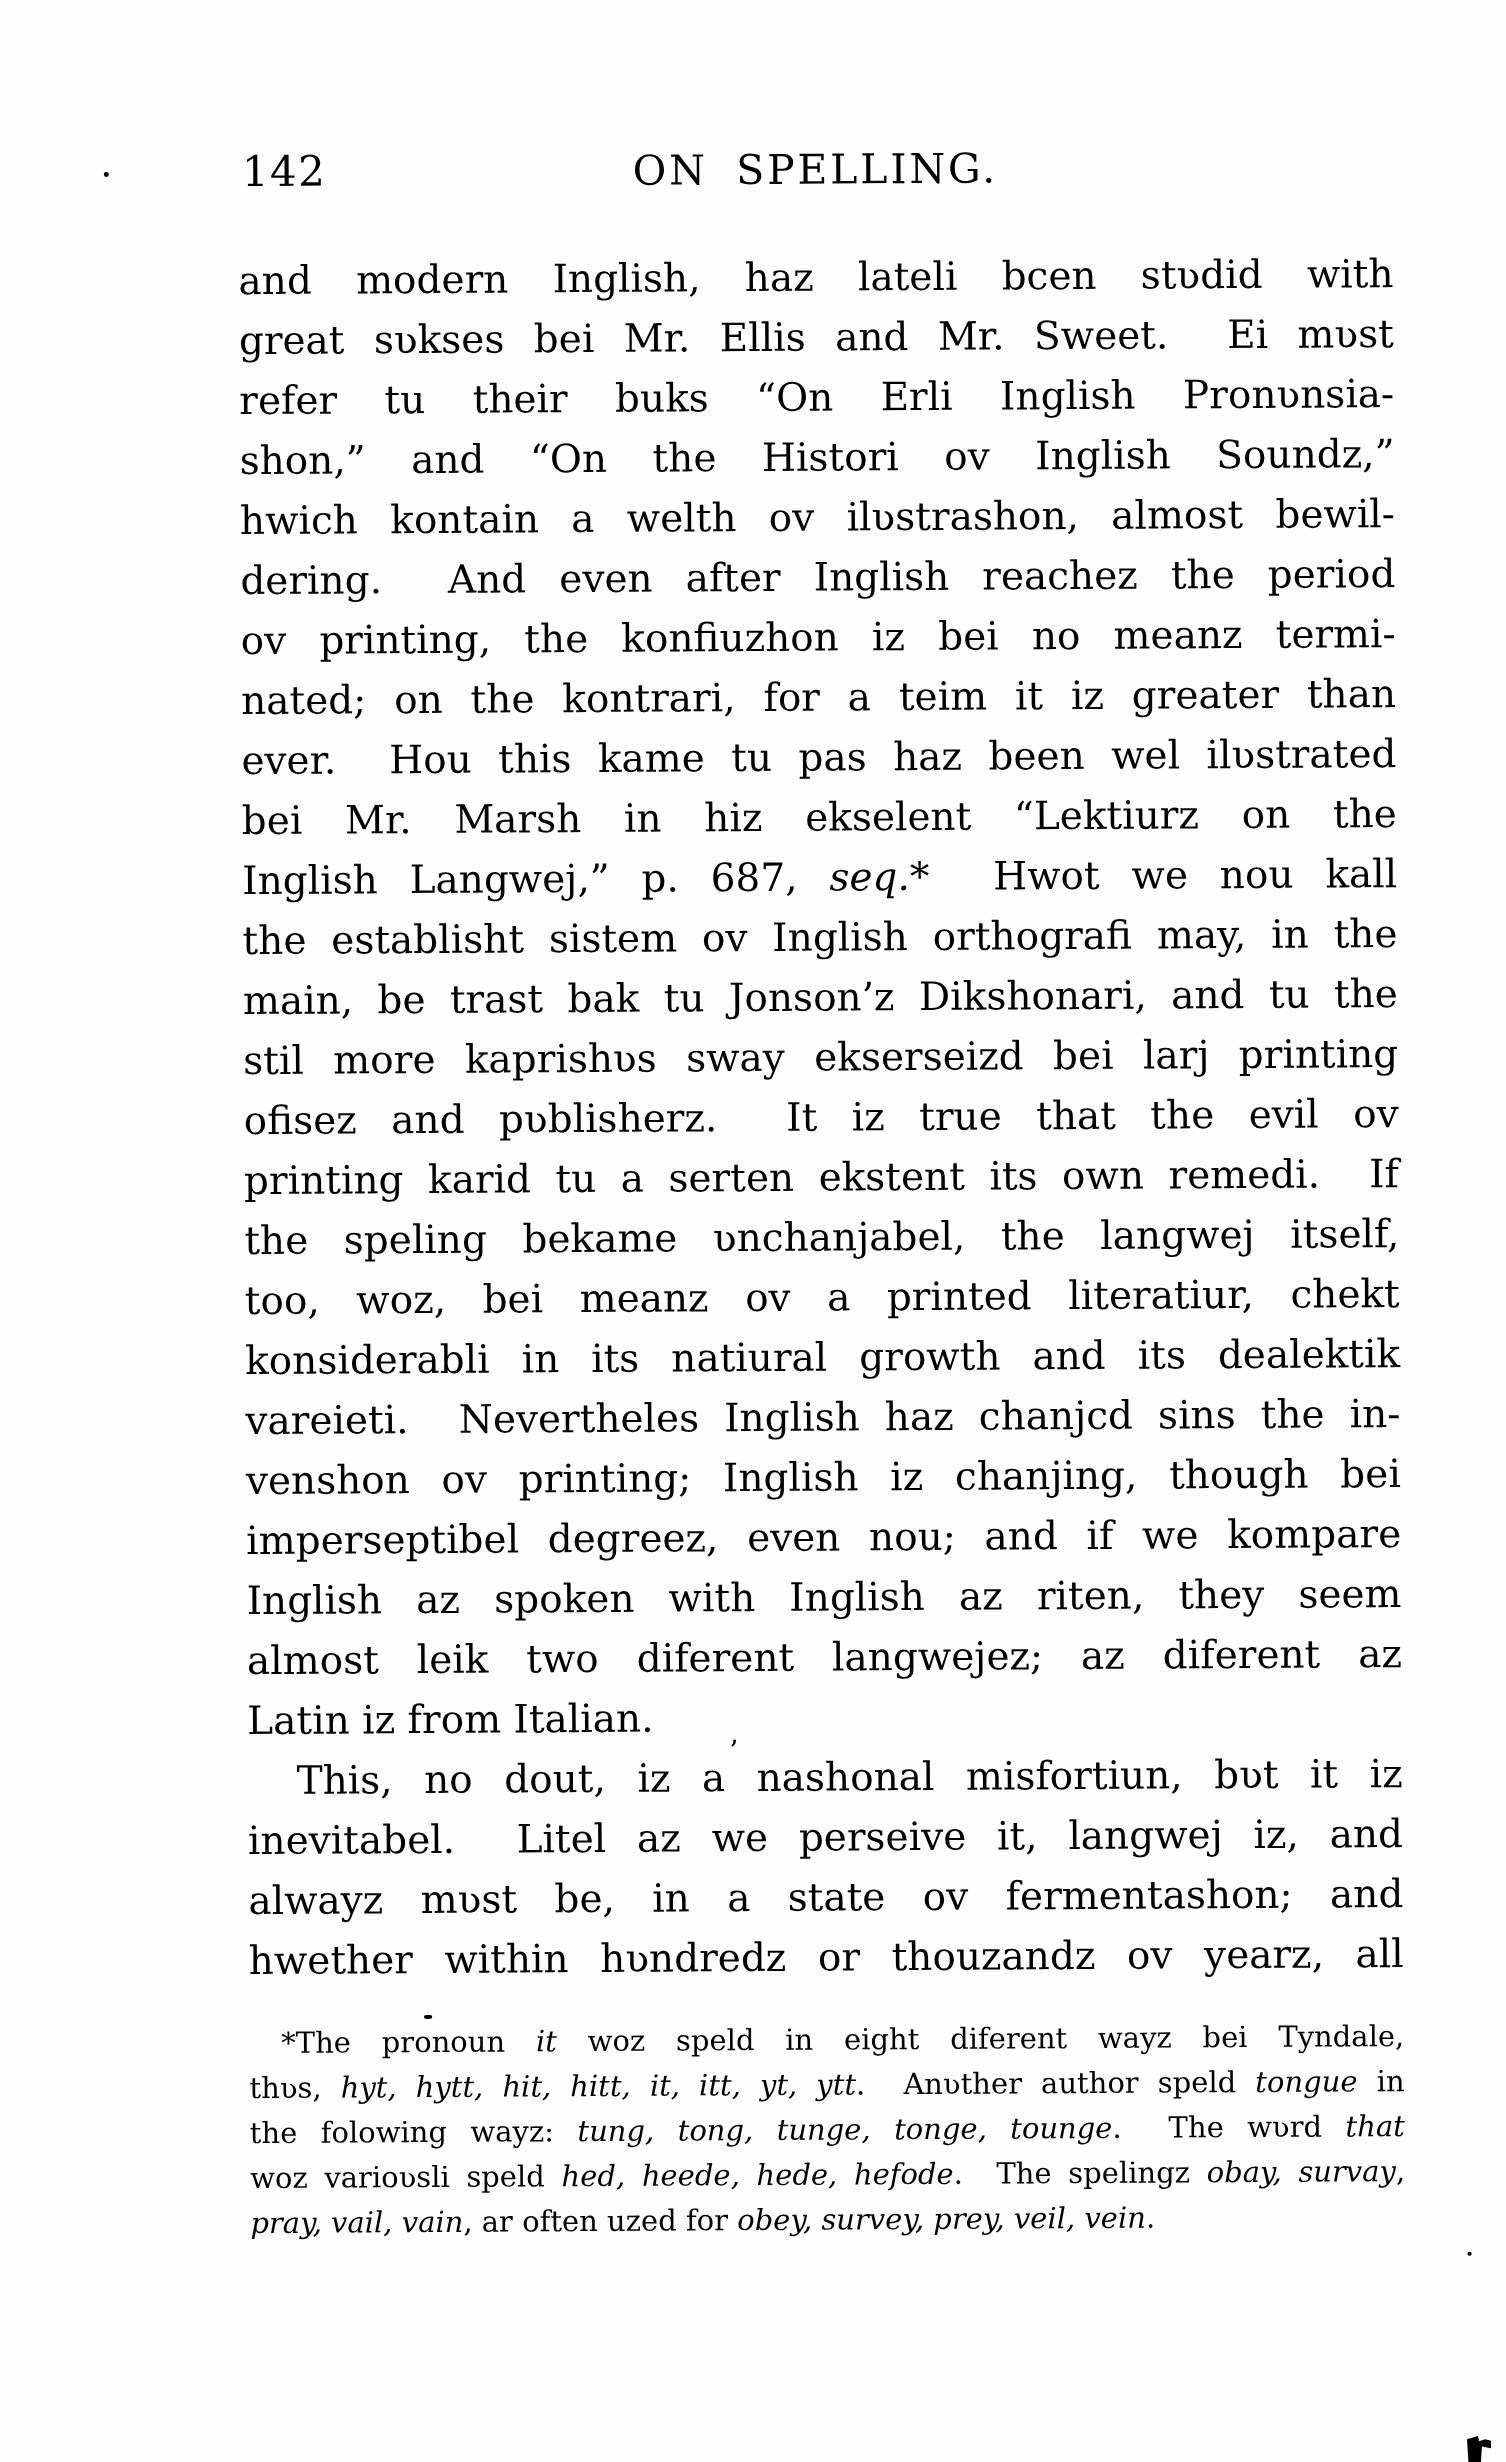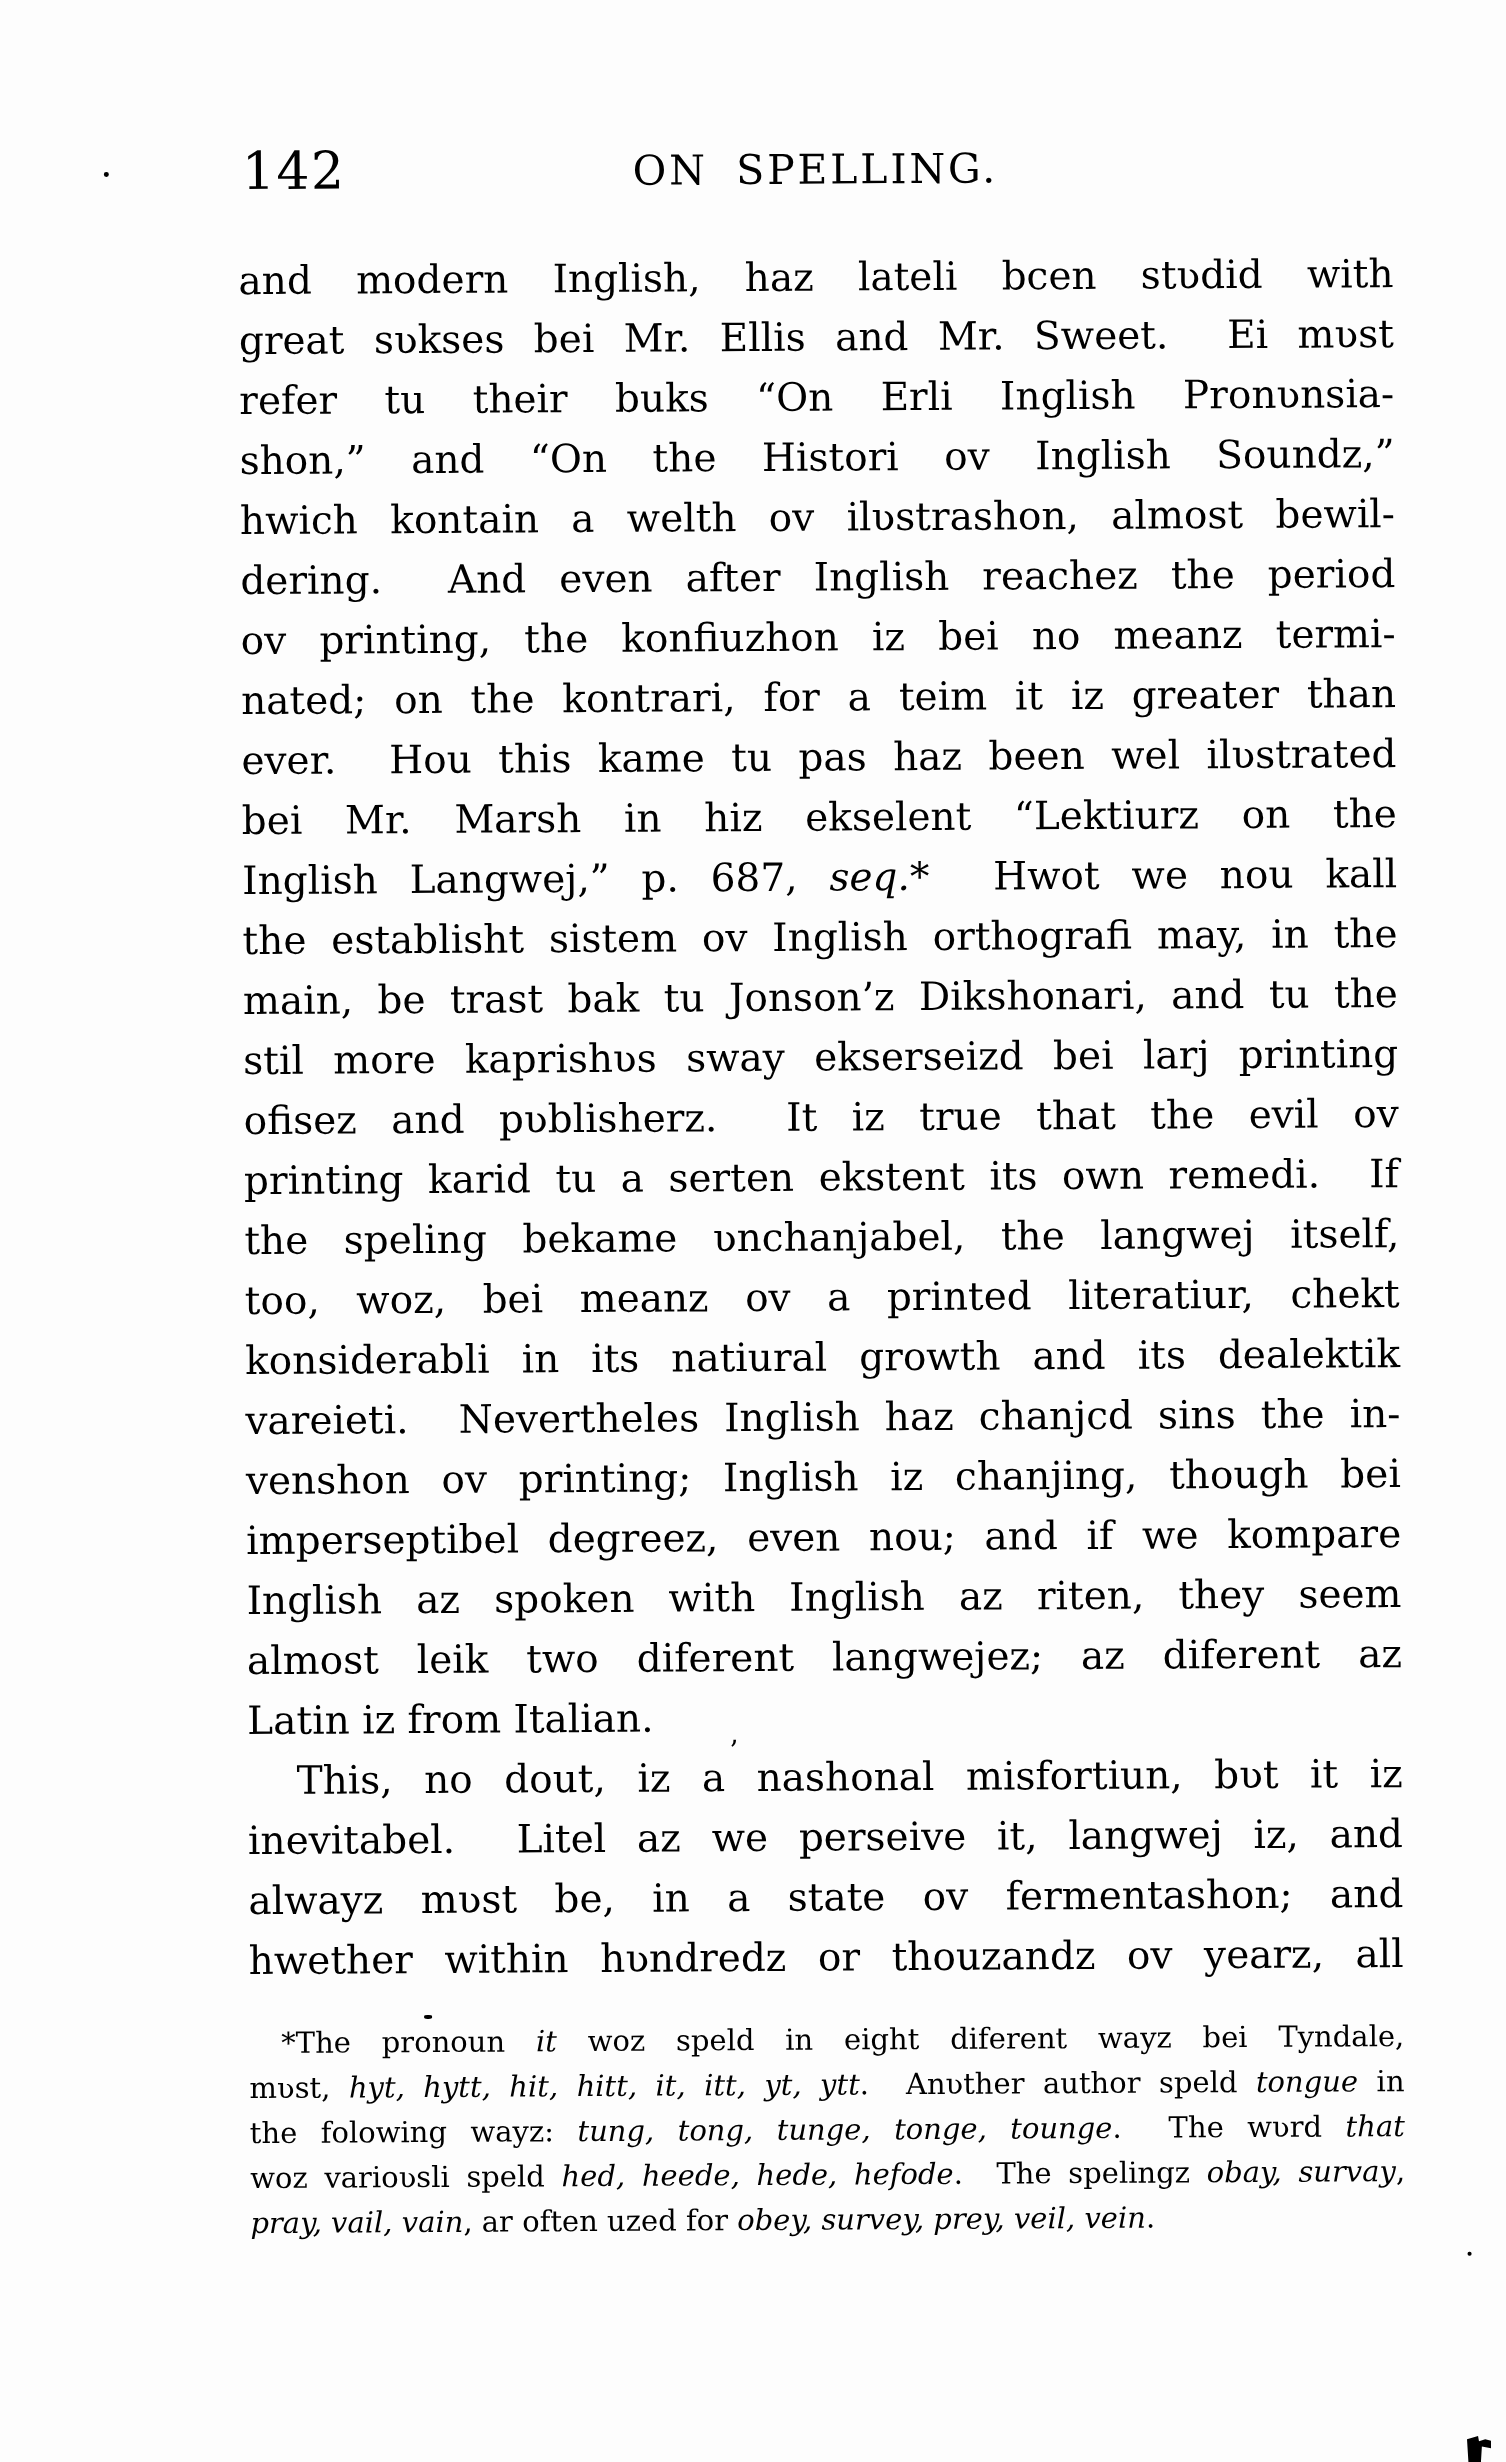--- a/index.html
+++ b/index.html
@@ -21,21 +21,21 @@
   .content {
     position: absolute;
     inset: 0;
     transform: rotate(-0.35deg);
     transform-origin: 50% 48%;
   }
   .pagenum {
     position: absolute;
     left: 248px;
     top: 142px;
-    font-size: 52px;
+    font-size: 42px;
     line-height: 53px;
     letter-spacing: 1.4px;
   }
   .running-title {
     position: absolute;
     left: 244px;
     top: 149px;
     width: 1155px;
     text-align: center;
     font-size: 41px;
@@ -138,21 +138,21 @@
         <div class="body-line"><span>almost leik two diferent langwejez; az diferent az</span></div>
         <div class="body-line last"><span>Latin iz from Italian.</span></div>
         <div class="body-line indent"><span>This, no dout, iz a nashonal misfortiun, bʋt it iz</span></div>
         <div class="body-line"><span>inevitabel.  Litel az we perseive it, langwej iz, and</span></div>
         <div class="body-line"><span>alwayz mʋst be, in a state ov fermentashon; and</span></div>
         <div class="body-line"><span>hwether within hʋndredz or thouzandz ov yearz, all</span></div>
       </main>
 
     <section class="footnote">
         <div class="footnote-line indent"><span>*The pronoun </span><span class="it">it</span><span> woz speld in eight diferent wayz bei Tyndale,</span></div>
-        <div class="footnote-line"><span>mʋst, </span><span class="it">hyt, hytt, hit, hitt, it, itt, yt, ytt</span><span>.  Anʋther author speld </span><span class="it">tongue</span><span> in</span></div>
+        <div class="footnote-line"><span>thʋs, </span><span class="it">hyt, hytt, hit, hitt, it, itt, yt, ytt</span><span>.  Anʋther author speld </span><span class="it">tongue</span><span> in</span></div>
         <div class="footnote-line"><span>the folowing wayz: </span><span class="it">tung, tong, tunge, tonge, tounge</span><span>.  The wʋrd </span><span class="it">that</span></div>
         <div class="footnote-line"><span>woz varioʋsli speld </span><span class="it">hed, heede, hede, hefode</span><span>.  The spelingz </span><span class="it">obay, survay</span><span>,</span></div>
         <div class="footnote-line last"><span class="it">pray, vail, vain</span><span>, ar often uzed for </span><span class="it">obey, survey, prey, veil, vein</span><span>.</span></div>
       </section>
 
     <span class="speck-apostrophe">’</span>
     <div class="speck speck-1"></div>
     <div class="speck speck-2"></div>
     <div class="speck speck-3"></div>
   </div>

